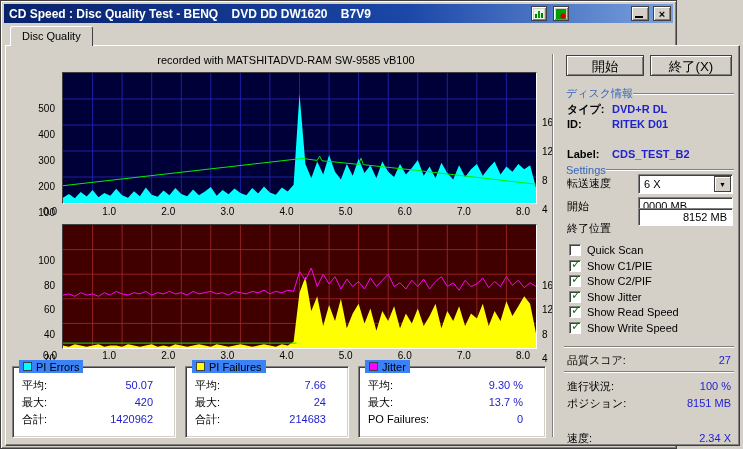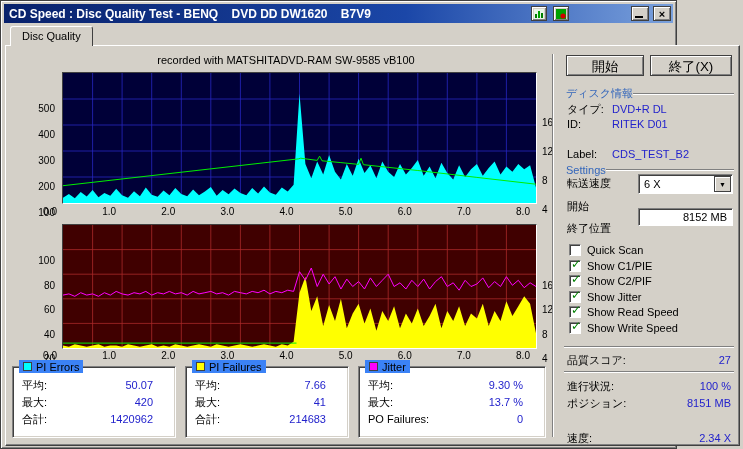--- a/index.html
+++ b/index.html
@@ -69,21 +69,21 @@
     border-left:1px solid #808080;border-right:1px solid #fff;}
   .sidebar{position:absolute;left:552px;top:0;width:181px;height:399px;}
   .sbtn{position:absolute;height:21px;background:#d4d0c8;text-align:center;line-height:19px;
     border:1px solid #404040;box-shadow:inset 1px 1px 0 #fff, inset -1px -1px 0 #808080;
     box-sizing:border-box;cursor:default;}
   .btn-start{left:8px;top:9px;width:78px;}
   .btn-exit{left:92px;top:9px;width:82px;}
   .shdr{position:absolute;left:8px;right:5px;display:flex;align-items:center;color:#3366bb;}
   .shdr .rule{flex:1;height:0;border-top:1px solid #808080;border-bottom:1px solid #fff;}
   .hdr1{top:40px;}.hdr2{top:118px;}
-  .irow{position:absolute;left:9px;right:5px;height:14px;line-height:13px;}
+  .irow{position:absolute;left:9px;right:5px;height:14px;line-height:13px;font-weight:bold;}
   .irow .val{position:absolute;left:45px;color:#2222cc;}
   .setlab{position:absolute;left:9px;line-height:13px;}
   .combo{position:absolute;left:80px;top:128px;width:95px;height:20px;box-sizing:border-box;
     background:#fff;border:1px solid;border-color:#808080 #fff #fff #808080;
     box-shadow:inset 1px 1px 0 #404040;display:flex;align-items:center;}
   .combo .cval{padding-left:5px;}
   .combo .drop{margin-left:auto;width:17px;height:16px;margin-right:1px;background:#d4d0c8;
     border:1px solid #404040;box-shadow:inset 1px 1px 0 #fff;box-sizing:border-box;
     display:flex;align-items:center;justify-content:center;font-size:7px;}
   .field{position:absolute;left:80px;width:95px;height:18px;box-sizing:border-box;
@@ -264,21 +264,21 @@
         <div class="legend">
           <span class="swatch" style="background: rgb(255, 255, 0);"></span>
           <span>PI Failures</span>
         </div>
         <div class="srow">
             <span class="lab">平均:</span>
             <span class="val">7.66</span>
           </div>
         <div class="srow">
             <span class="lab">最大:</span>
-            <span class="val">41</span>
+            <span class="val">24</span>
           </div>
         <div class="srow">
             <span class="lab">合計:</span>
             <span class="val">214683</span>
           </div>
       </div>
       <div class="statbox sb3">
         <div class="legend">
           <span class="swatch" style="background: rgb(255, 0, 255);"></span>
           <span>Jitter</span>
@@ -326,20 +326,21 @@
         <span class="rule"></span>
       </div>
 
       <span class="setlab" style="top:131px">転送速度</span>
       <div class="combo">
         <span class="cval">6 X</span>
         <span class="drop">▼</span>
       </div>
 
       <span class="setlab" style="top:154px">開始</span>
+      <input class="field f-start" readonly="" value="0000 MB" style="">
 
       <span class="setlab" style="top:176px">終了位置</span>
       <input class="field f-end" readonly="" value="8152 MB" style="">
 
       <div class="cbx" style="top:197px">
         <span class="box"></span>
         <span>Quick Scan</span>
       </div>
       <div class="cbx checked" style="top:213px">
         <span class="box">

